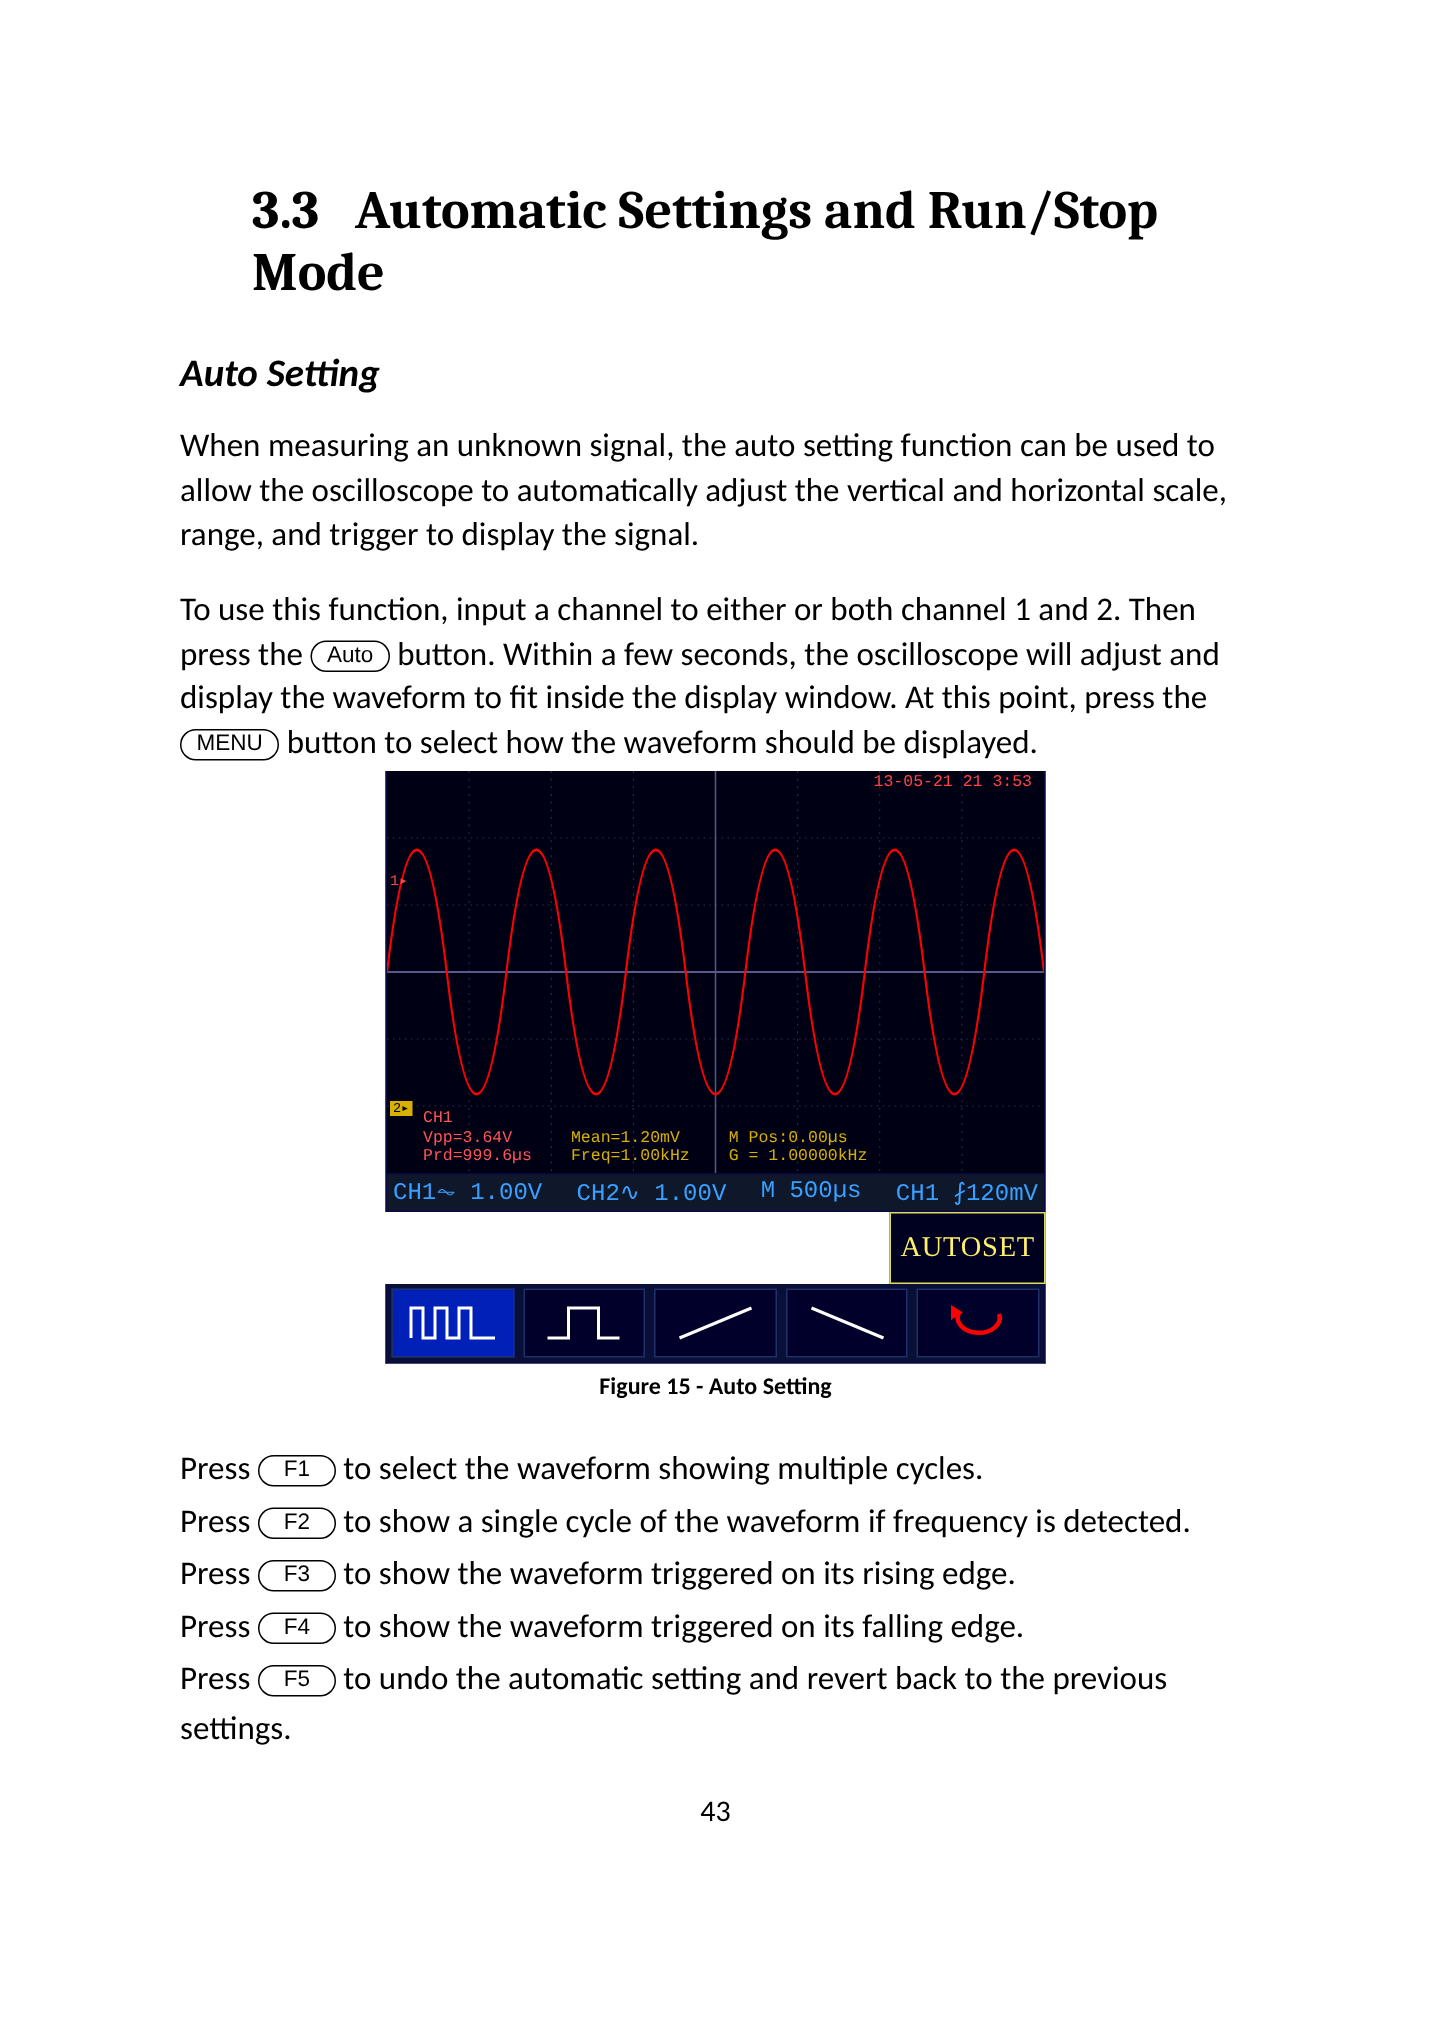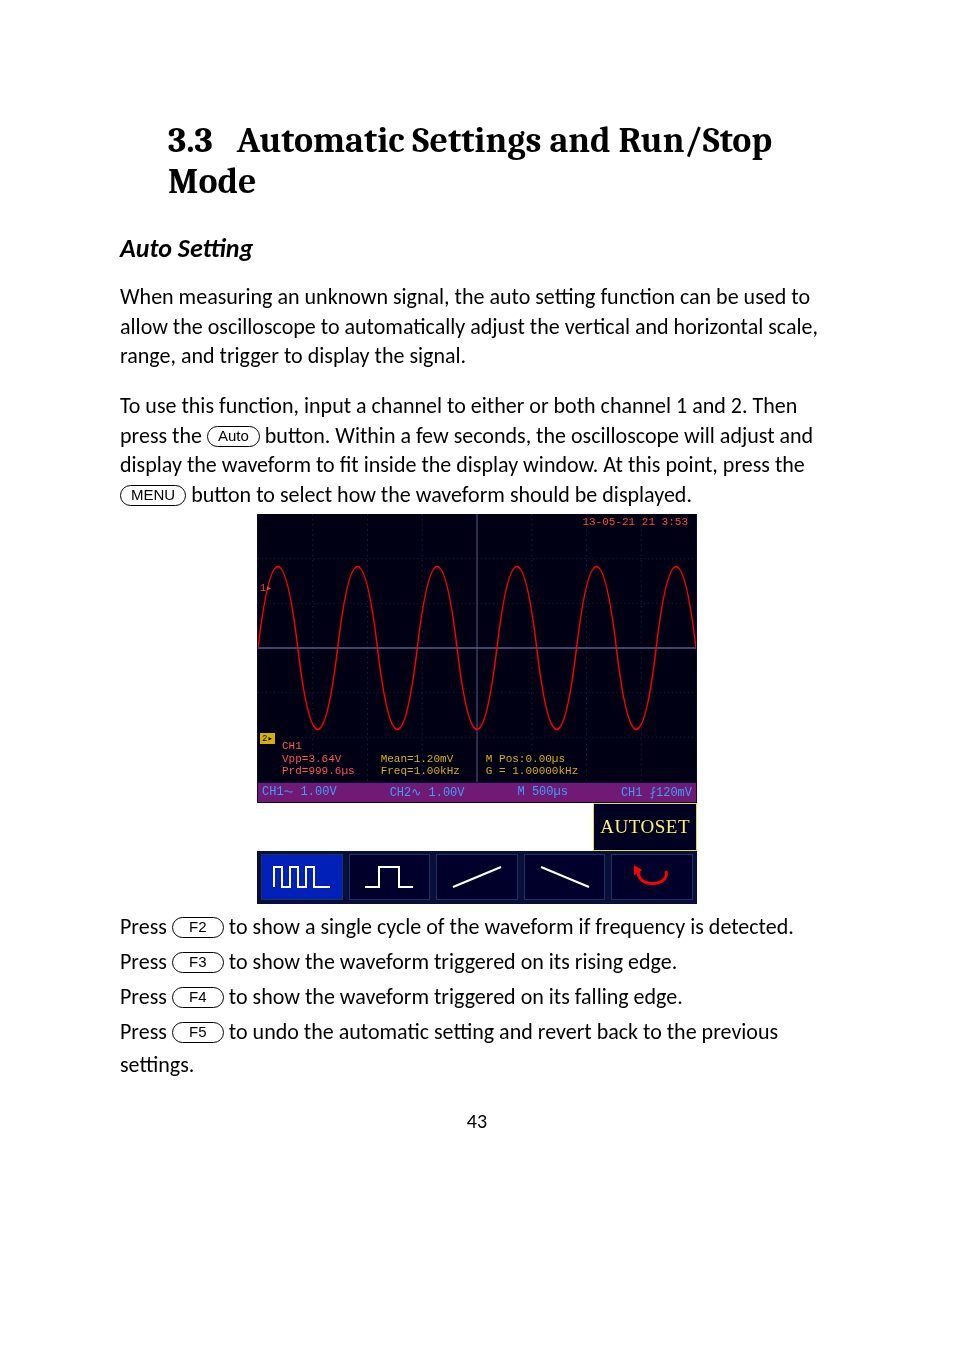--- a/index.html
+++ b/index.html
@@ -112,27 +112,26 @@
   .scope .plot .meas {
     position: absolute; bottom: 4px; left: 24px; right: 6px;
     display: flex; gap: 26px;
     font-size: 11px; line-height: 1.15;
   }
   .scope .plot .meas .col1 { color: #ff5555; }
   .scope .plot .meas .col2 { color: #d8b000; }
   .scope .plot .meas .col3 { color: #d8b000; }
   .scope .statusbar {
     display: flex;
-    background: #701a75;
+    background: #0f172a;
     color: #3aa0ff;
-    font-size: 12px;
+    font-size: 16px;
     padding: 2px 4px;
     border: 1px solid #0a0a40;
     justify-content: space-between;
-    align-items: center;
   }
   .scope .autoset-row { display:flex; }
   .scope .autoset-label {
     margin-left: auto;
     background: #000020;
     color: #ffeF6a;
     border: 1px solid #dcdc60;
     font-size: 19px;
     font-family: Georgia, serif;
     padding: 12px 6px;
@@ -275,23 +274,27 @@
           <svg width="60" height="28" viewBox="0 0 60 28">
               <path d="M44 8 A14 10 0 1 1 18 6" stroke="#ff0000" stroke-width="3" fill="none"></path>
               <path d="M12 2 L20 7 L12 12 Z" fill="#ff0000"></path>
             </svg>
         </div>
       </div>
 
     </div>
   </div>
 
+  <div class="fig-caption">Figure 15 - Auto Setting</div>
 
   <div class="press-block">
     <p>
+      <span>Press </span><span class="btn-key fn">F1</span><span> to select the waveform showing multiple cycles.</span>
+    </p>
+    <p>
       <span>Press </span><span class="btn-key fn">F2</span><span> to show a single cycle of the waveform if frequency is detected.</span>
     </p>
     <p>
       <span>Press </span><span class="btn-key fn">F3</span><span> to show the waveform triggered on its rising edge.</span>
     </p>
     <p>
       <span>Press </span><span class="btn-key fn">F4</span><span> to show the waveform triggered on its falling edge.</span>
     </p>
     <p>
       <span>Press </span><span class="btn-key fn">F5</span><span> to undo the automatic setting and revert back to the previous settings.</span>

